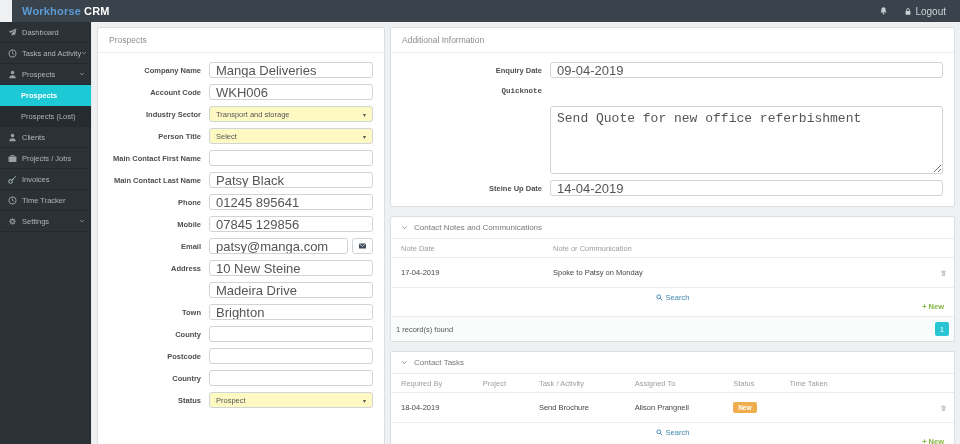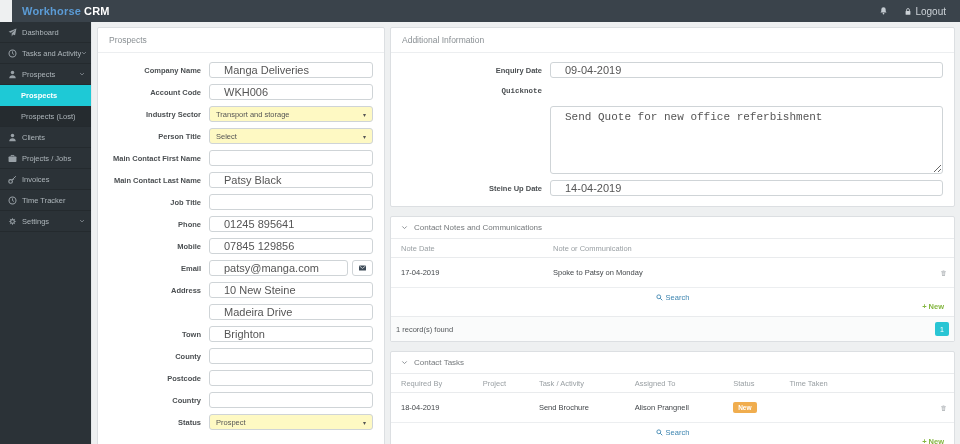--- a/index.html
+++ b/index.html
@@ -51,21 +51,21 @@
   
   .left-panel { position: absolute; left: 5px; top: 5px; width: 288px; height: 500px; }
   .left-panel .panel-body { padding: 9px 11px 0 11px; }
   .frow { display: flex; align-items: center; margin-bottom: 6px; }
   .frow label {
     width: 92px; text-align: right; margin-right: 8px; flex: none;
     font-size: 7.5px; font-weight: bold; color: #4b4f52;
   }
   .inp {
     flex: 1; min-width: 0; height: 16px; border: 1px solid #cfd4d7; border-radius: 3px;
-    padding: 0 14px; font-size: 11px; color: #555; font-family: inherit; background: #fff; outline: none;
+    padding: 0 6px; font-size: 13px; color: #555; font-family: inherit; background: #fff; outline: none;
   }
   .sel {
     flex: 1; min-width: 0; height: 16px; border: 1px solid #cfd4d7; border-radius: 3px;
     padding: 0 6px; font-size: 7.5px; color: #555; display: flex; align-items: center;
     background: #fef9c3; cursor: pointer;
   }
   .sel .caret { margin-left: auto; font-size: 6px; color: #555; }
   .mail-btn {
     width: 21px; height: 16px; border: 1px solid #cfd4d7; border-radius: 3px; background: #fff;
     margin-left: 4px; display: flex; align-items: center; justify-content: center; cursor: pointer; flex: none;
@@ -290,24 +290,20 @@
           <span class="caret">▾</span>
         </div>
       </div>
       <div class="frow">
         <label>Main Contact First Name</label>
         <input class="inp" value="" style="">
       </div>
       <div class="frow">
         <label>Main Contact Last Name</label>
         <input class="inp" value="Patsy Black" style="">
-      </div>
-      <div class="frow">
-        <label>Job Title</label>
-        <input class="inp" value="" style="">
       </div>
       <div class="frow">
         <label>Phone</label>
         <input class="inp" value="01245 895641" style="">
       </div>
       <div class="frow">
         <label>Mobile</label>
         <input class="inp" value="07845 129856" style="">
       </div>
       <div class="frow">

